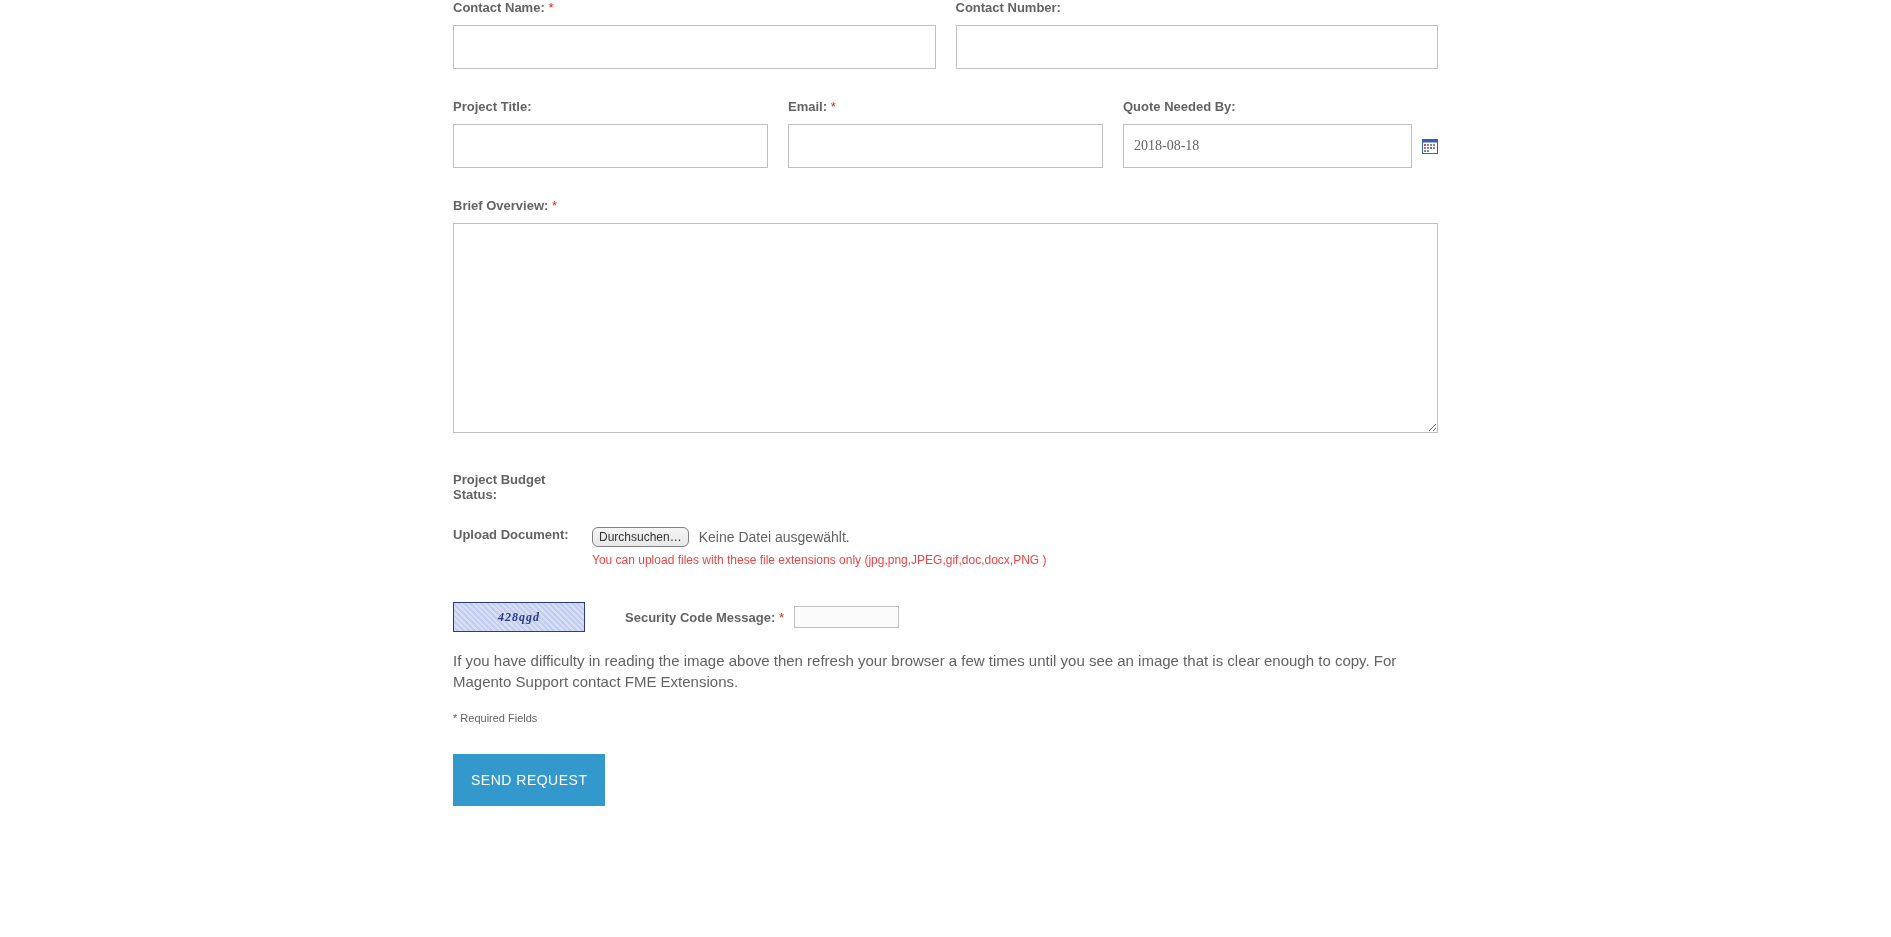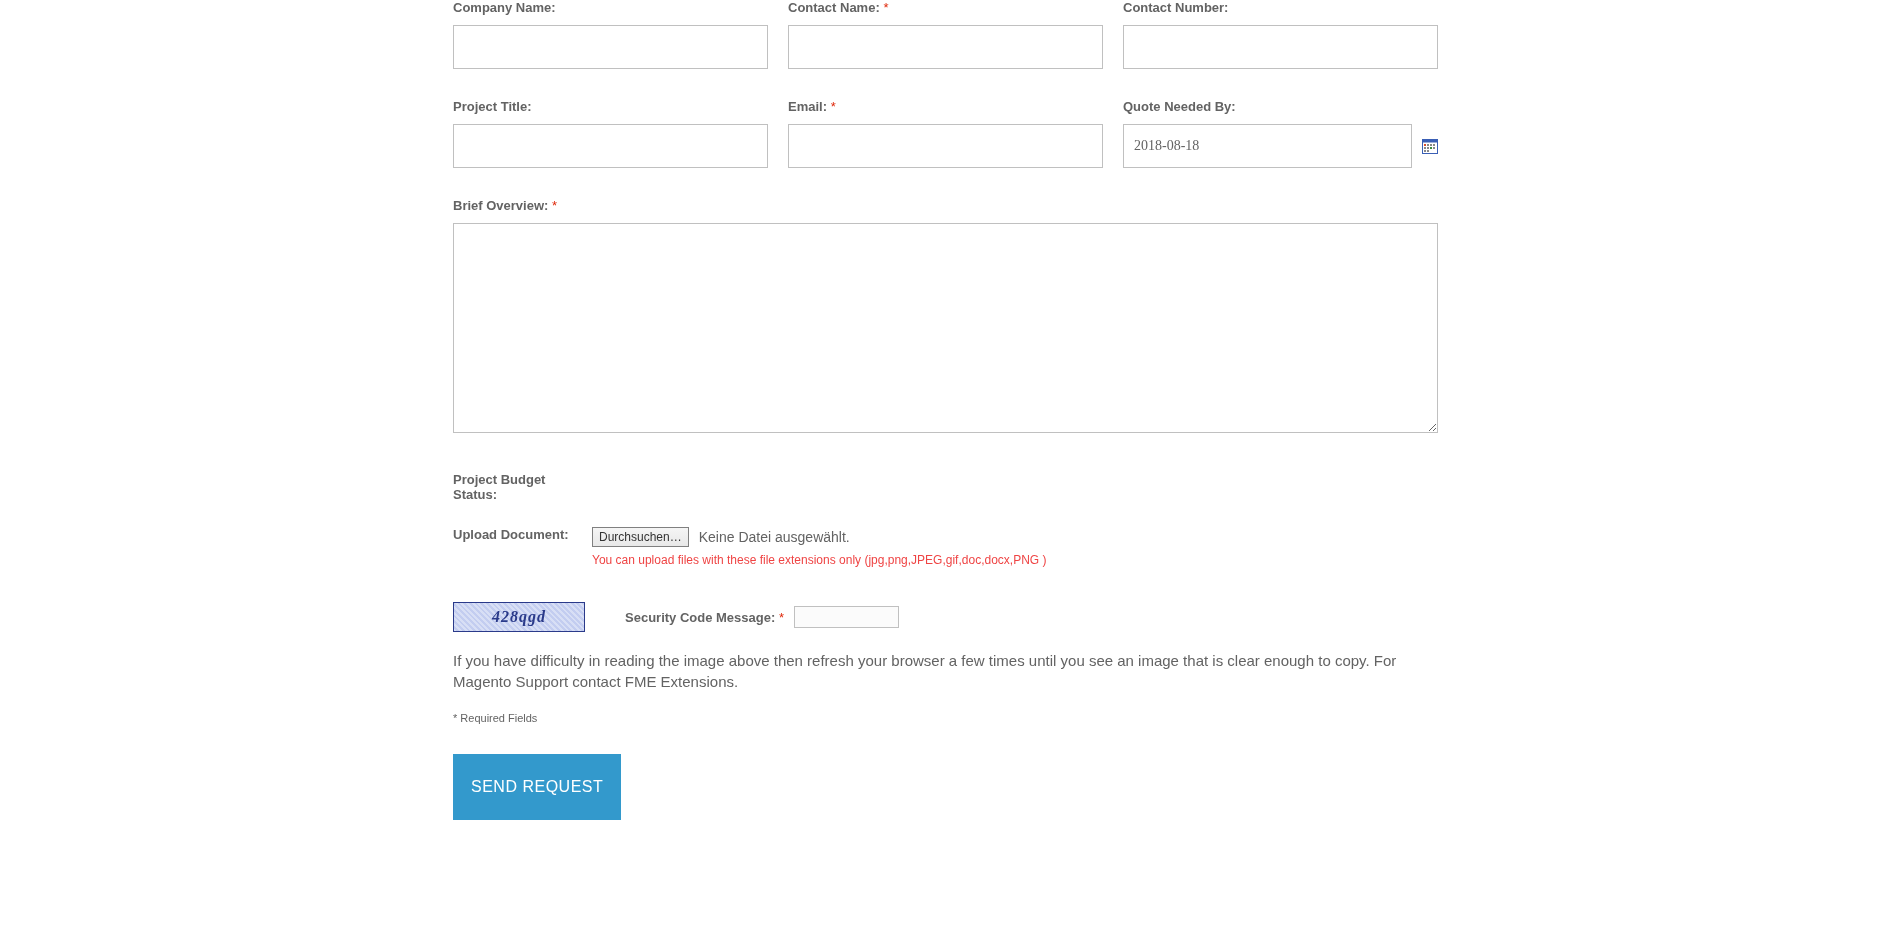--- a/index.html
+++ b/index.html
@@ -110,21 +110,21 @@
     display: flex;
     flex-direction: column;
   }
   .upload-line {
     display: flex;
     align-items: center;
   }
   .browse-btn {
     background: linear-gradient(#f5f5f5, #e8e8e8);
     border: 1px solid #808080;
-    border-radius: 0;
+    border-radius: 6px;
     padding: 2px 6px;
     font-size: 12px;
     color: #333;
     cursor: pointer;
     margin-right: 10px;
   }
   .upload-status {
     font-size: 14px;
     color: #636363;
   }
@@ -140,21 +140,21 @@
   }
   .captcha-img {
     width: 132px;
     height: 30px;
     border: 1px solid #2a3a8a;
     background: repeating-linear-gradient(45deg, #d8dff5, #d8dff5 2px, #c3cdf0 2px, #c3cdf0 4px);
     display: flex;
     align-items: center;
     justify-content: center;
     font-family: Georgia, serif;
-    font-size: 16px;
+    font-size: 12px;
     font-weight: bold;
     font-style: italic;
     color: #2a3a8a;
     letter-spacing: 1px;
     margin-right: 40px;
     flex-shrink: 0;
   }
   .captcha-label {
     font-size: 13px;
     font-weight: bold;
@@ -176,40 +176,34 @@
   }
   .required-note {
     font-size: 11px;
     color: #636363;
     margin-bottom: 30px;
   }
   .submit-btn {
     background: #3399cc;
     color: #fff;
     border: none;
-    padding: 24px 18px;
-    font-size: 16px;
+    padding: 18px 18px;
+    font-size: 14px;
     letter-spacing: 0.5px;
     cursor: pointer;
   }
 </style>
 </head>
 <body>
 
 <div class="container">
 
 
   
   <div class="form-row">
-    <div class="form-col">
-      <label class="form-label">
-        <span>Company Name:</span>
-      </label>
-      <input type="text" class="text-input" value="" style="">
-    </div>
     <div class="form-col">
       <label class="form-label">
         <span>Contact Name:</span>
         <span class="required">*</span>
       </label>
       <input type="text" class="text-input" value="" style="">
     </div>
     <div class="form-col">
       <label class="form-label">
         <span>Contact Number:</span>

